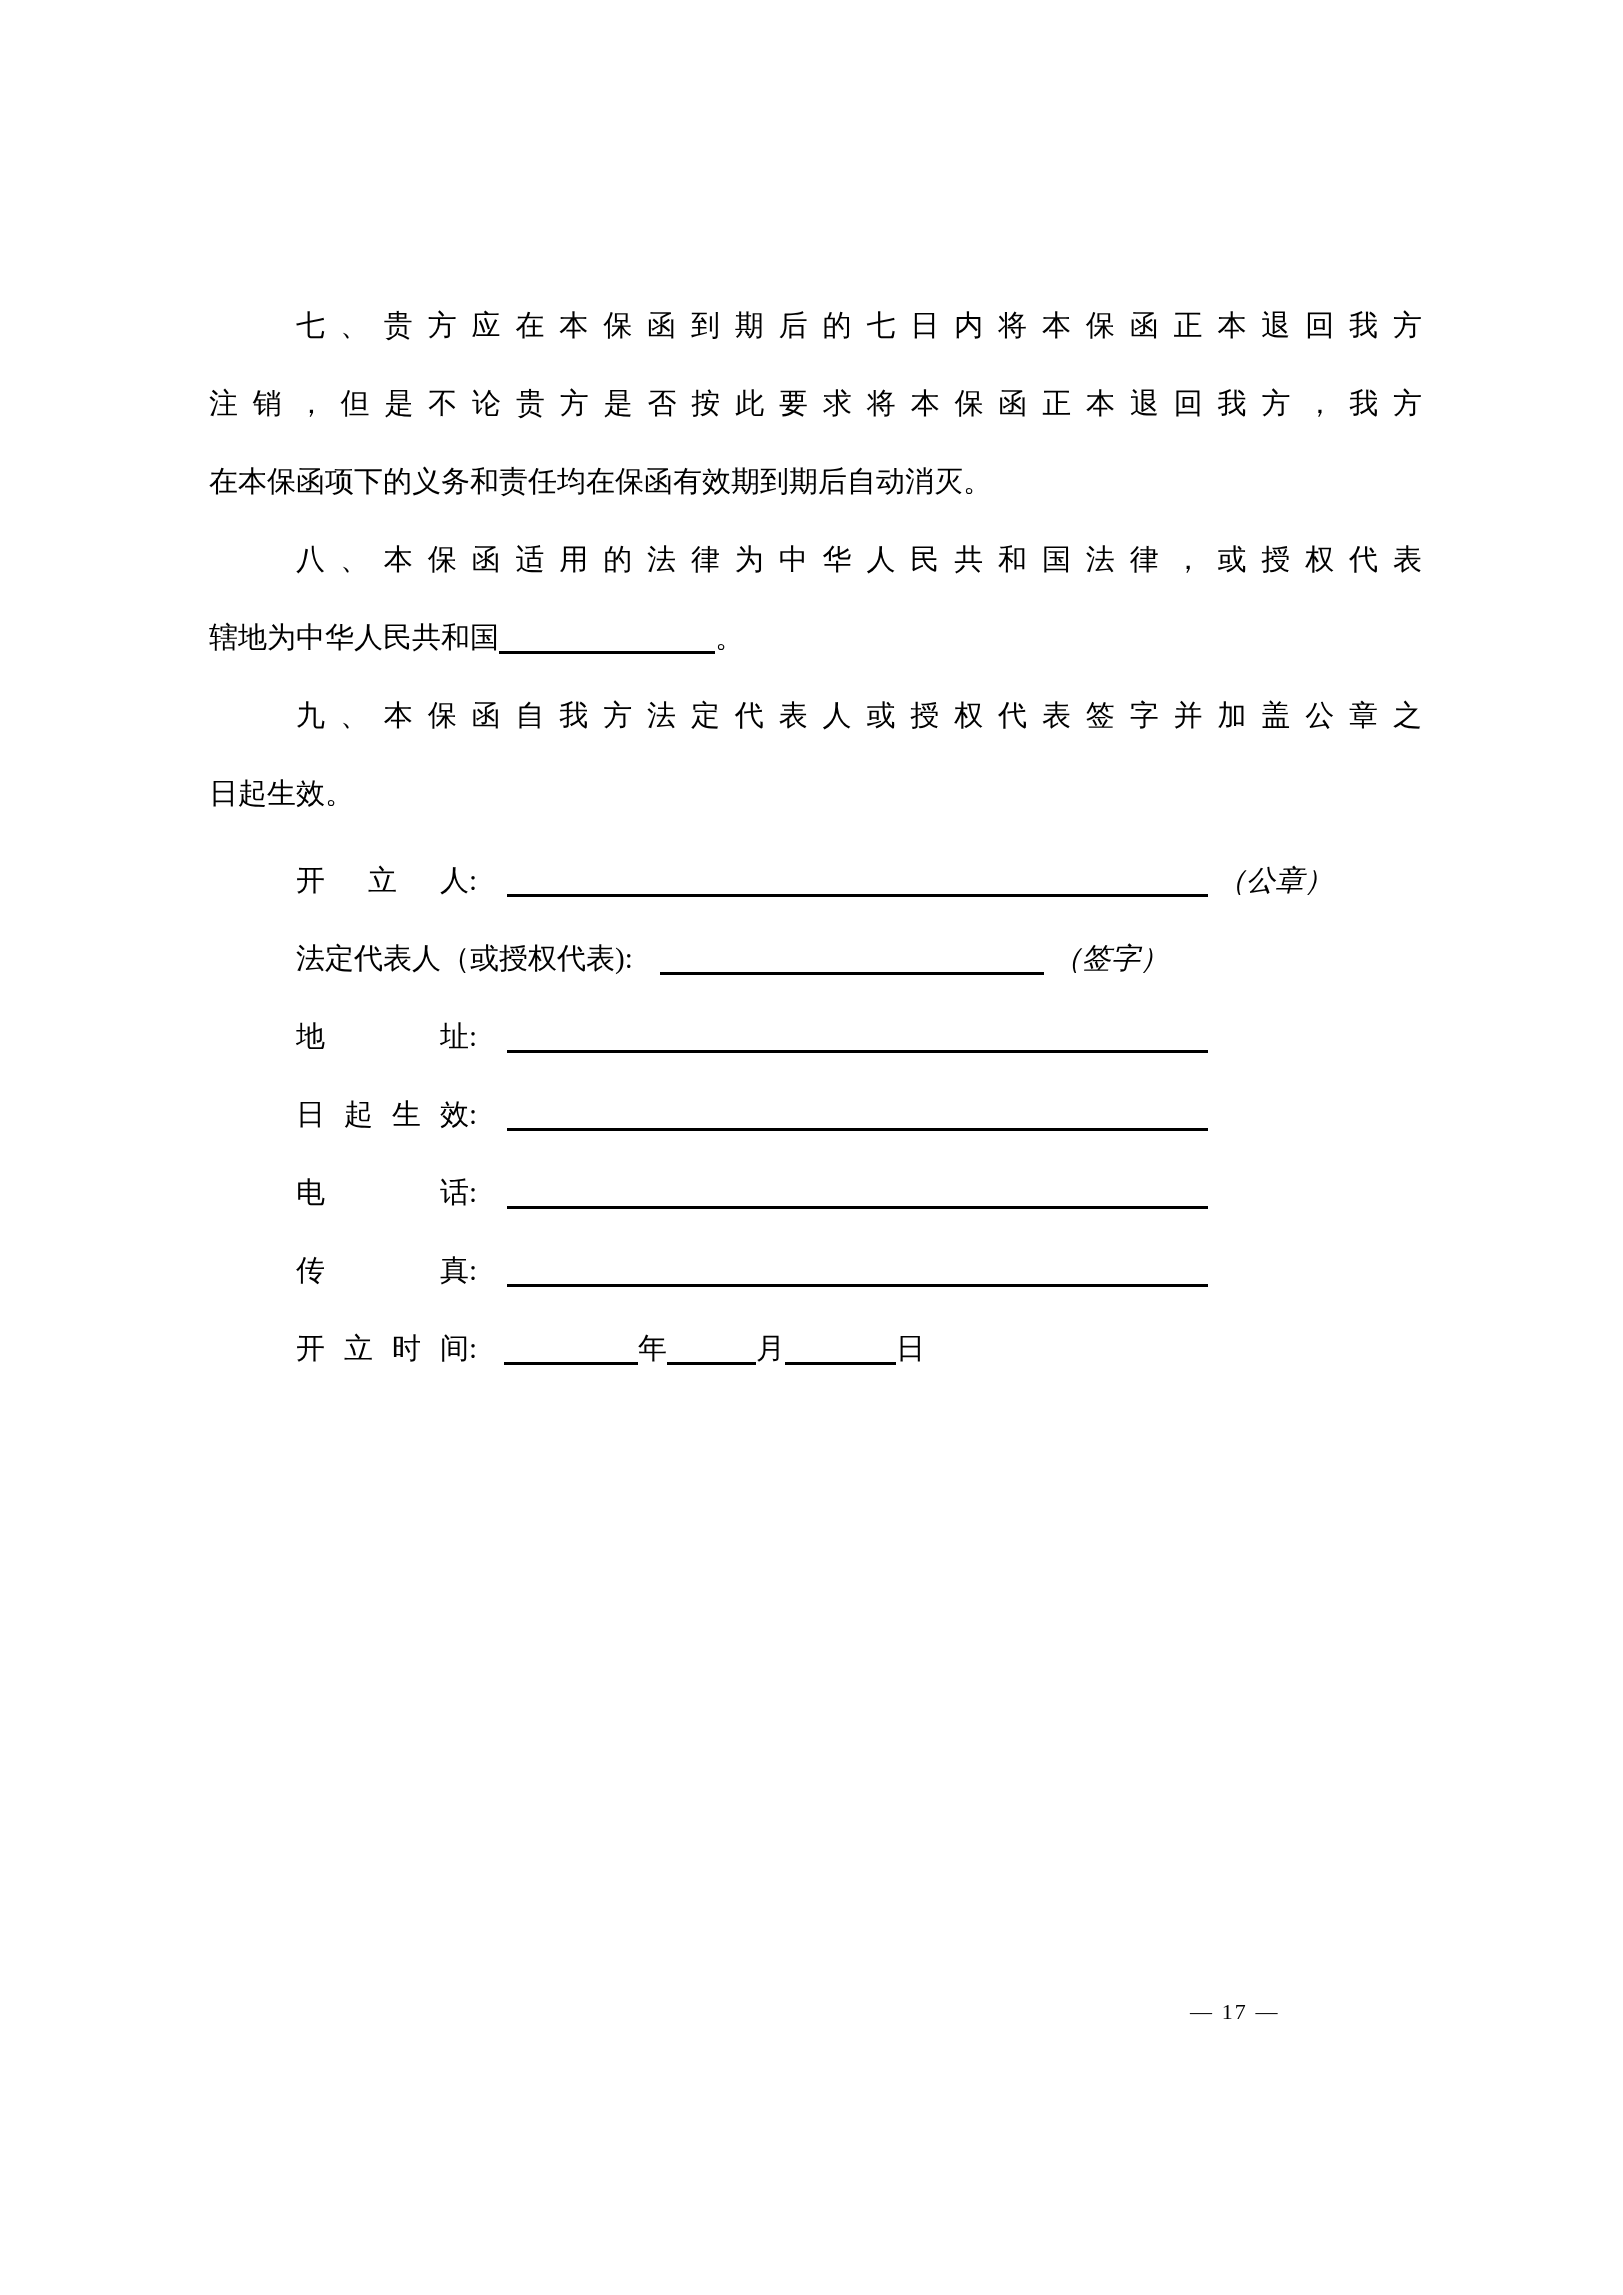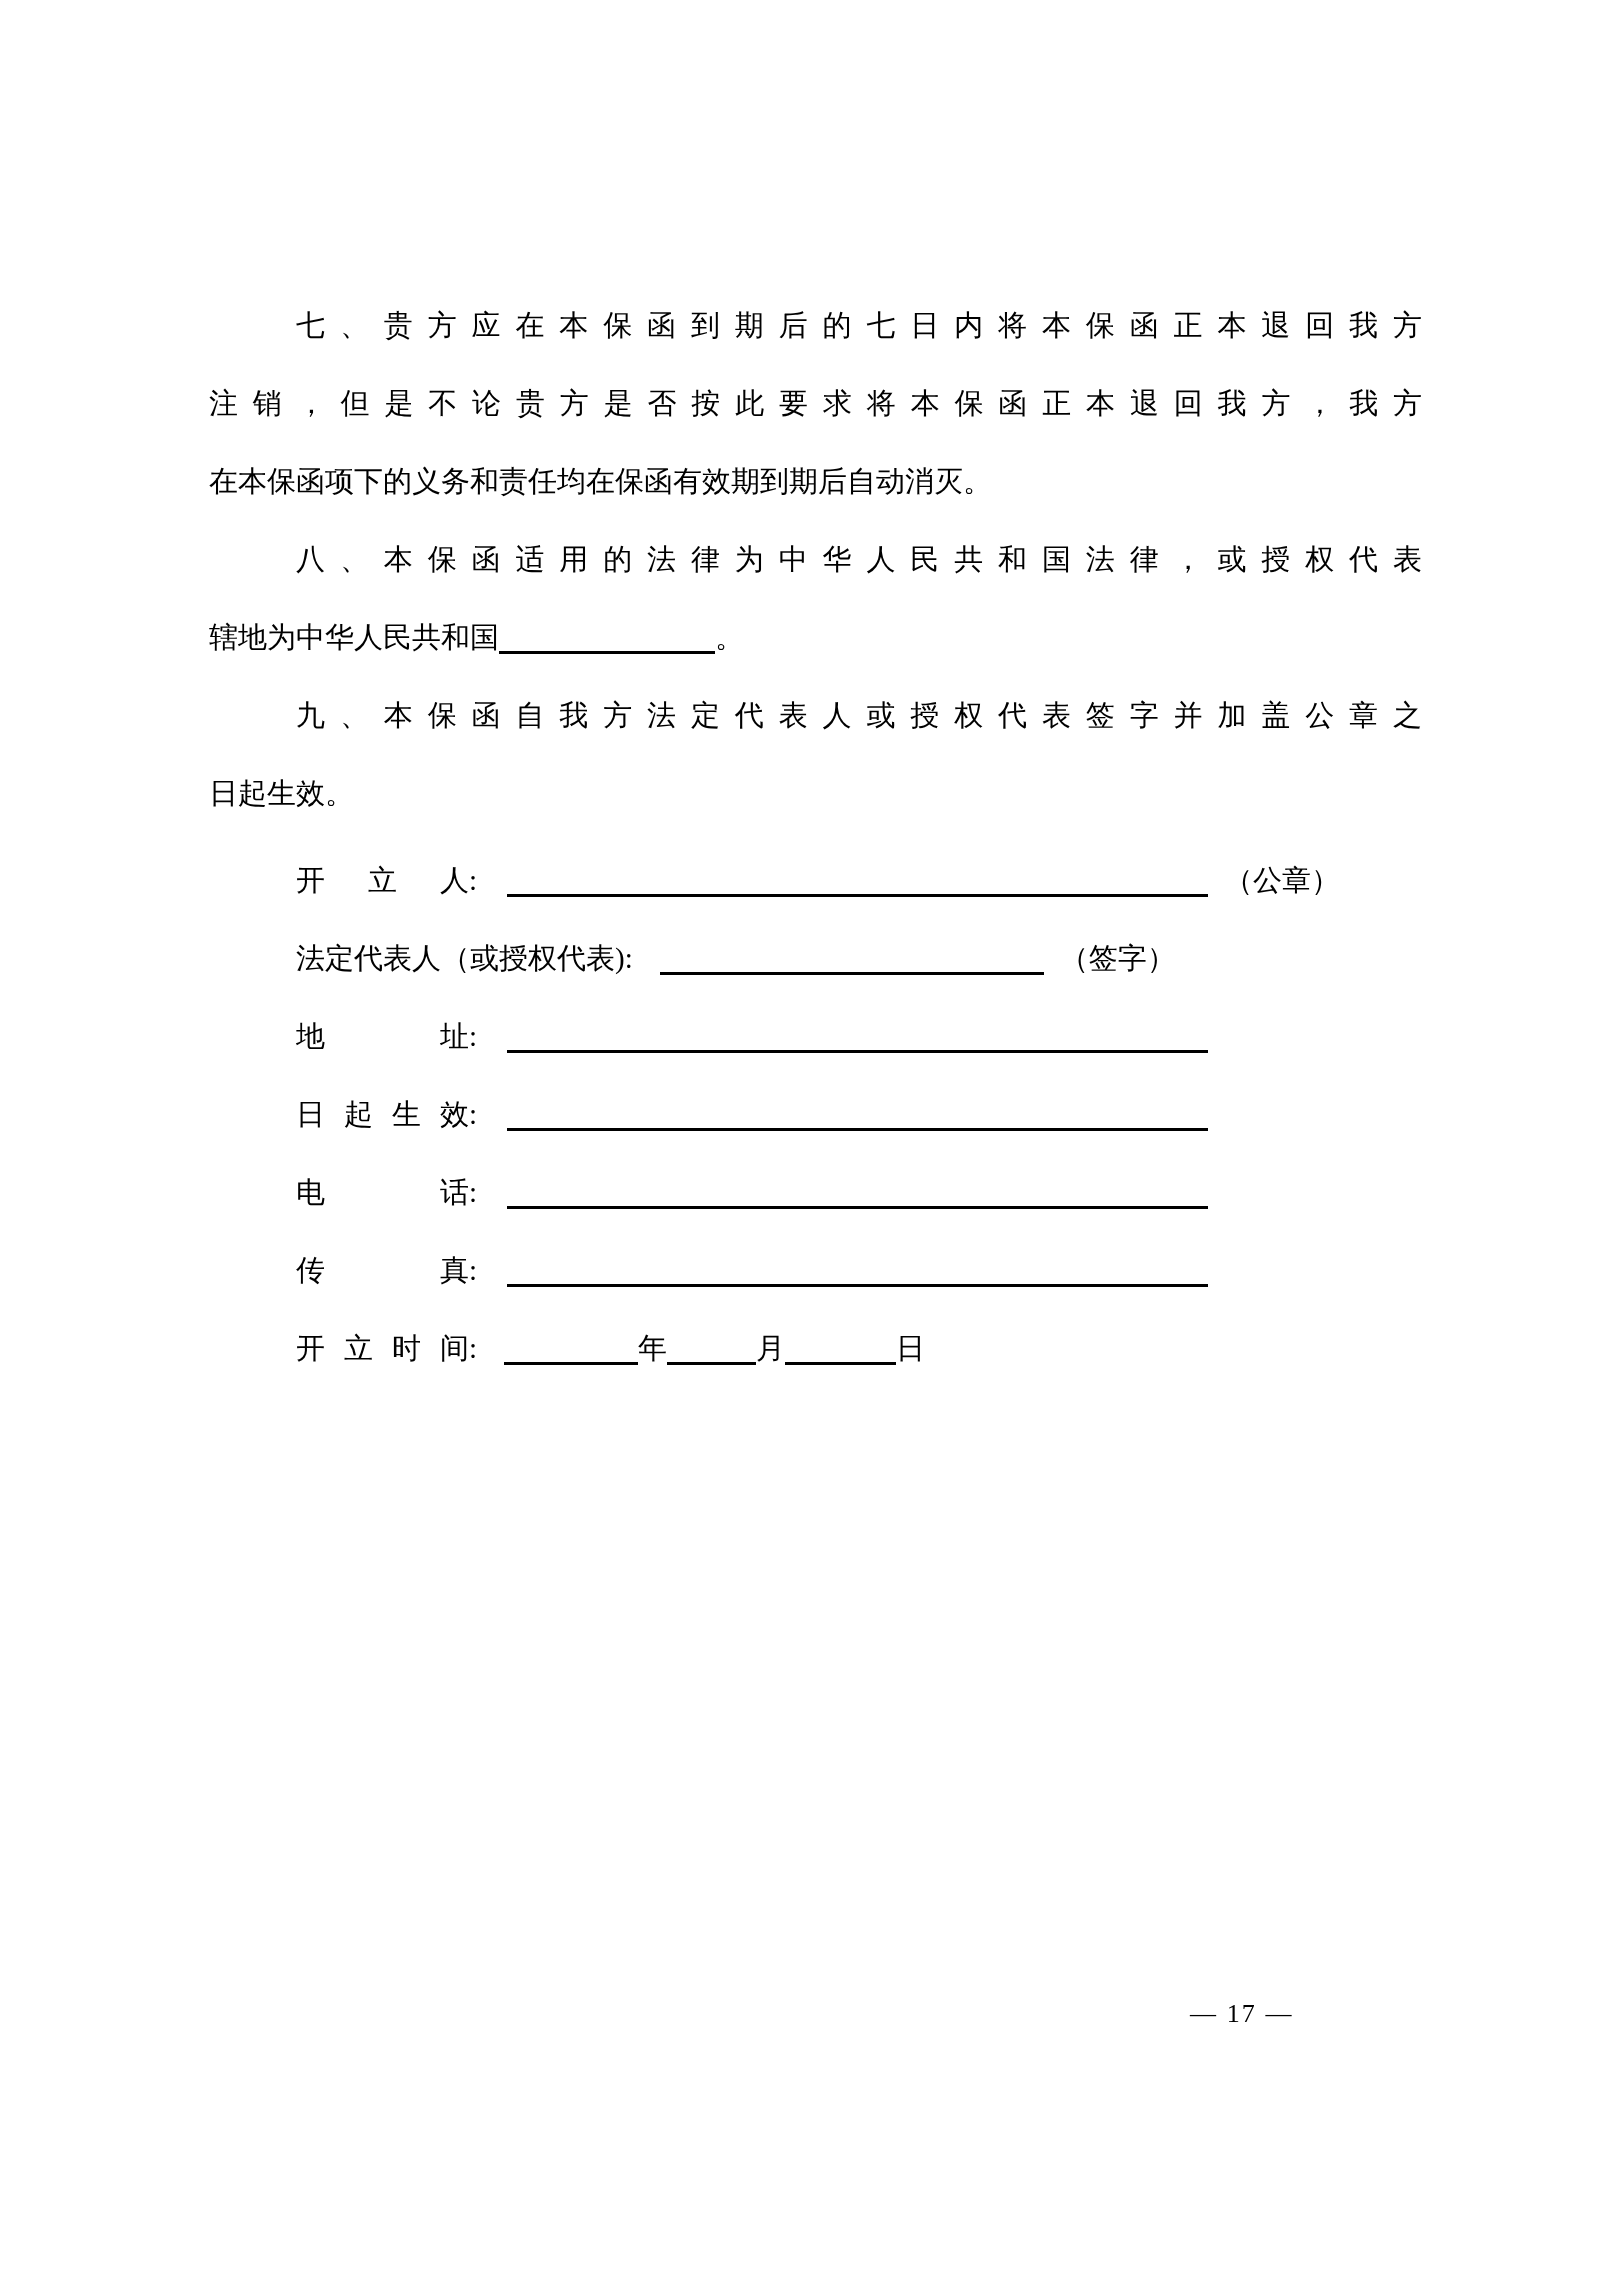--- a/index.html
+++ b/index.html
@@ -59,27 +59,27 @@
     border-bottom: 3.6px solid #000000;
     vertical-align: -7.2px;
   }
   .ul-long  { width: 701px; margin-left: 30px; }
   .ul-rep   { width: 384px;  margin-left: 27px; }
   .ul-mid   { width: 216px; }
   .ul-year  { width: 134px;  margin-left: 27px; }
   .ul-month { width: 89px; }
   .ul-day   { width: 111px; }
 
-  .suffix { margin-left: 16px; }
+  .suffix { margin-left: 9px; font-style: italic; }
 
   .page-number {
     position: absolute;
     left: 1190px;
     top: 1999px;
-    font-size: 26px;
+    font-size: 22px;
     letter-spacing: 2.1px;
     white-space: nowrap;
   }
 </style>
 </head>
 <body>
 
 <div class="content">
 
   <div>

